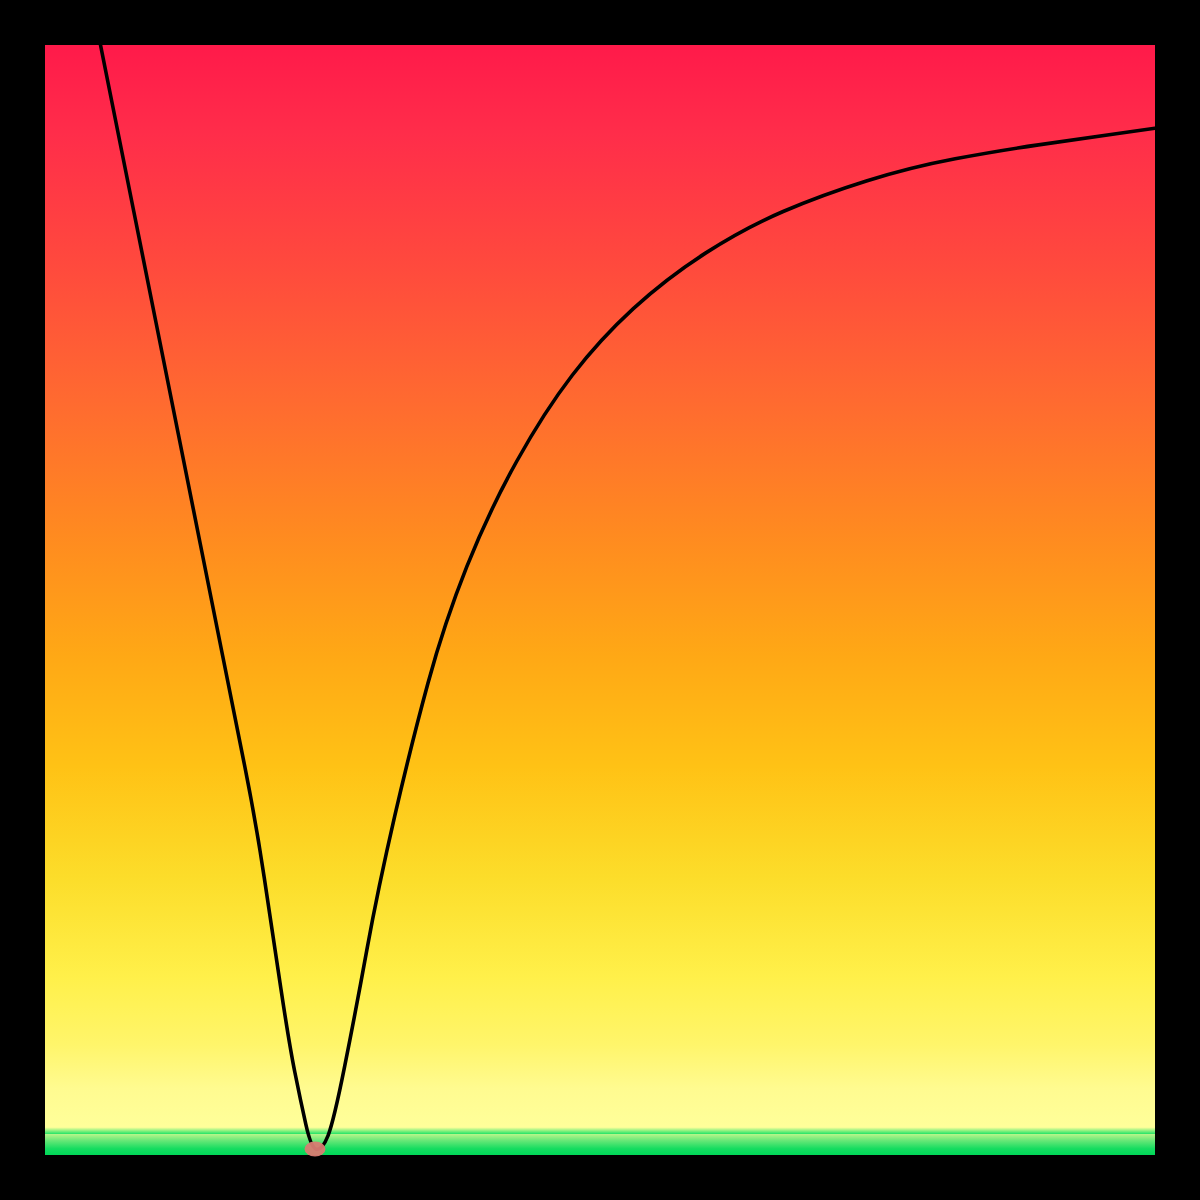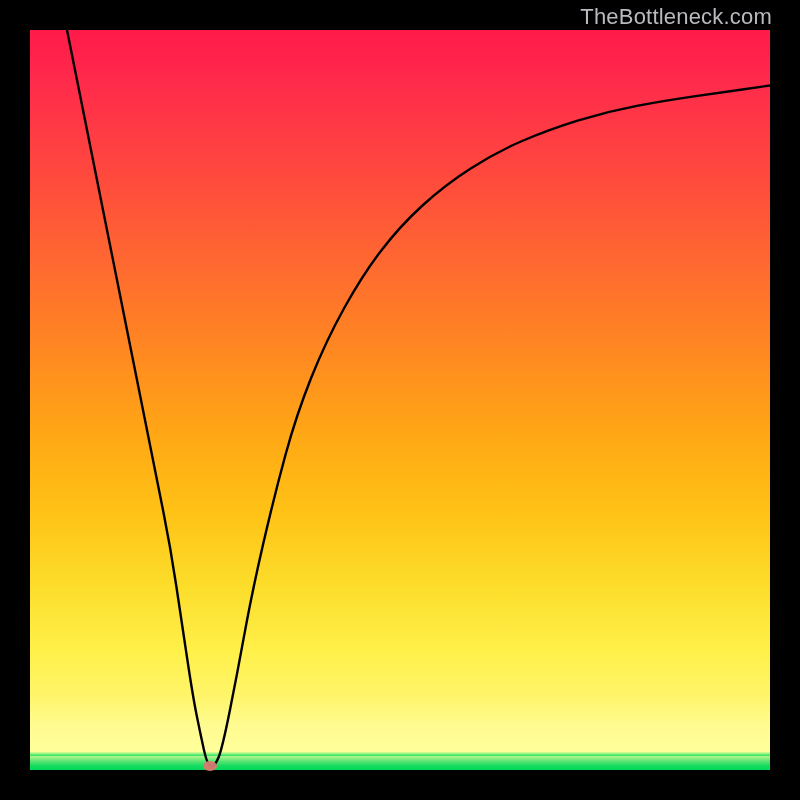--- a/index.html
+++ b/index.html
@@ -78,21 +78,20 @@
     border-radius: 50% / 50%;
     background: #d97b72;
     transform: translate(-50%, -50%);
     opacity: 0.95;
   }
 </style>
 </head>
 <body>
 
 <div class="frame">
-  <div class="watermark">TheBottleneck.com</div>
   <div class="plot-area">
     <div class="green-strip"></div>
     <svg class="curve" viewBox="0 0 740 740" preserveAspectRatio="none">
       <path fill="none" stroke="#000" stroke-width="2.4" stroke-linecap="round" d="M 37.00 0.00 Q 37.00 0.00 44.40 37.00 Q 51.80 74.00 59.20 111.00 Q 66.60 148.00 74.00 185.00 Q 81.40 222.00 88.80 259.00 Q 96.20 296.00 103.60 333.00 Q 111.00 370.00 118.40 407.00 Q 125.80 444.00 133.20 481.00 Q 140.60 518.00 146.15 555.00 Q 151.70 592.00 157.25 629.00 Q 162.80 666.00 166.50 684.50 Q 170.20 703.00 173.90 719.65 Q 177.60 736.30 181.30 736.30 Q 185.00 736.30 188.70 727.05 Q 192.40 717.80 199.80 680.80 Q 207.20 643.80 214.60 603.10 Q 222.00 562.40 233.10 514.30 Q 244.20 466.20 255.30 425.50 Q 266.40 384.80 281.20 347.80 Q 296.00 310.80 314.50 277.50 Q 333.00 244.20 351.50 220.15 Q 370.00 196.10 392.20 175.75 Q 414.40 155.40 440.30 138.75 Q 466.20 122.10 492.10 111.00 Q 518.00 99.90 547.60 90.65 Q 577.20 81.40 606.80 75.85 Q 636.40 70.30 662.30 66.60 Q 688.20 62.90 714.10 59.20 T 740.00 55.50" id="curvePath"></path>
     </svg>
     <div class="min-marker" id="minMarker" style="left: 179.82px; top: 736.3px;"></div>
   </div>
 </div>
 
 </body></html>

